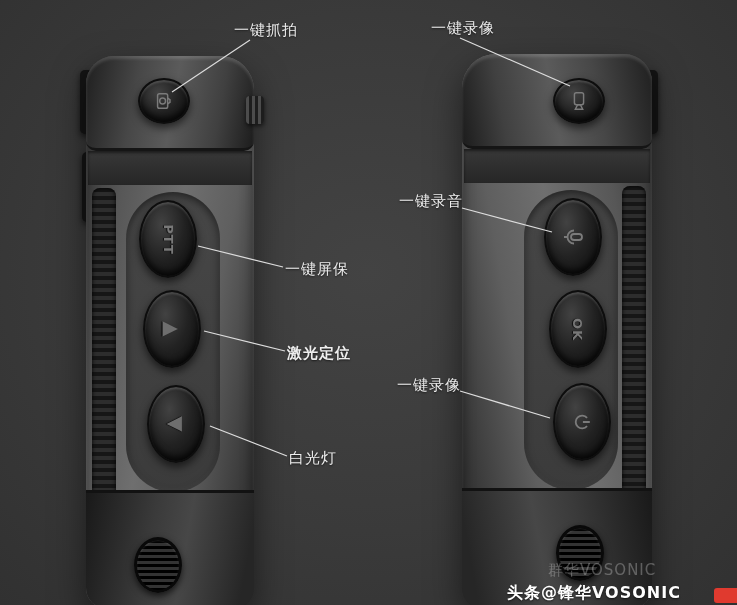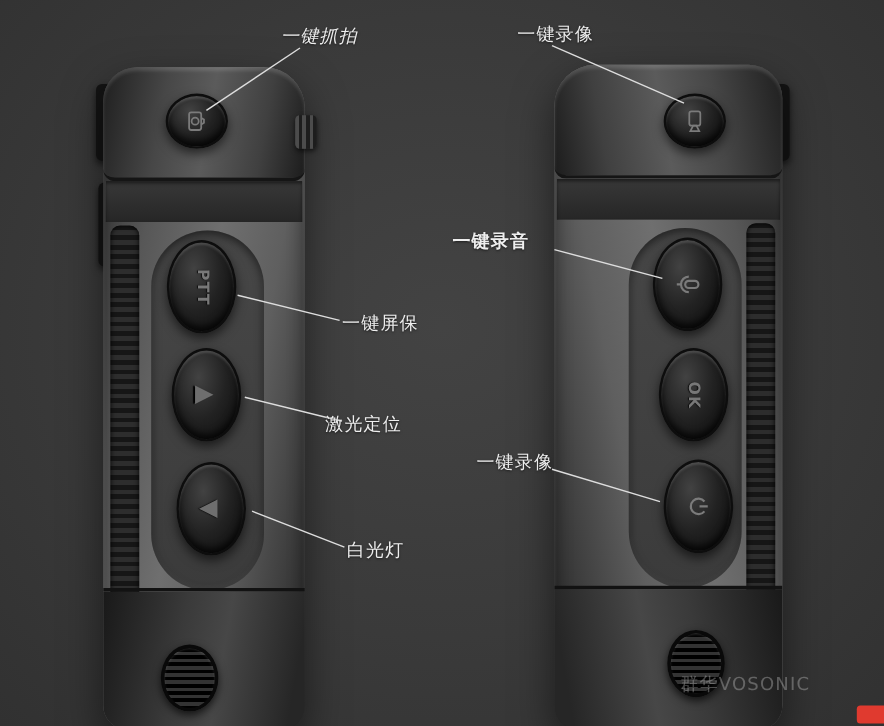--- a/index.html
+++ b/index.html
@@ -150,24 +150,25 @@
   <svg class="lines" width="737" height="605">
     <line x1="250" y1="40" x2="172" y2="92" stroke="#dddddd" stroke-width="1.2"></line>
     <line x1="460" y1="38" x2="570" y2="86" stroke="#dddddd" stroke-width="1.2"></line>
     <line x1="462" y1="208" x2="552" y2="232" stroke="#dddddd" stroke-width="1.2"></line>
     <line x1="283" y1="267" x2="198" y2="246" stroke="#dddddd" stroke-width="1.2"></line>
     <line x1="285" y1="351" x2="204" y2="331" stroke="#dddddd" stroke-width="1.2"></line>
     <line x1="460" y1="391" x2="550" y2="418" stroke="#dddddd" stroke-width="1.2"></line>
     <line x1="287" y1="456" x2="210" y2="426" stroke="#dddddd" stroke-width="1.2"></line>
   </svg>
 
-  <div class="callout" style="left:234px;top:21px;font-style:italic;">一键抓拍</div>
+  <div class="callout" style="left:234px;top:21px;">一键抓拍</div>
   <div class="callout" style="left:431px;top:19px;">一键录像</div>
-  <div class="callout" style="left:377px;top:192px;font-weight:bold;">一键录音</div>
+  <div class="callout" style="left:399px;top:192px;">一键录音</div>
   <div class="callout" style="left:285px;top:260px;">一键屏保</div>
-  <div class="callout" style="left:271px;top:344px;">激光定位</div>
+  <div class="callout" style="left:287px;top:344px;font-weight:bold;">激光定位</div>
   <div class="callout" style="left:397px;top:376px;">一键录像</div>
   <div class="callout" style="left:289px;top:449px;">白光灯</div>
 
-  <div class="watermark-faint" style="left:567px;top:561px;">群华VOSONIC</div>
+  <div class="watermark-faint" style="left:548px;top:561px;">群华VOSONIC</div>
+  <div class="footer-mark">头条@锋华VOSONIC</div>
   <div class="red-badge"></div>
 
 </div>
 
 </body></html>

